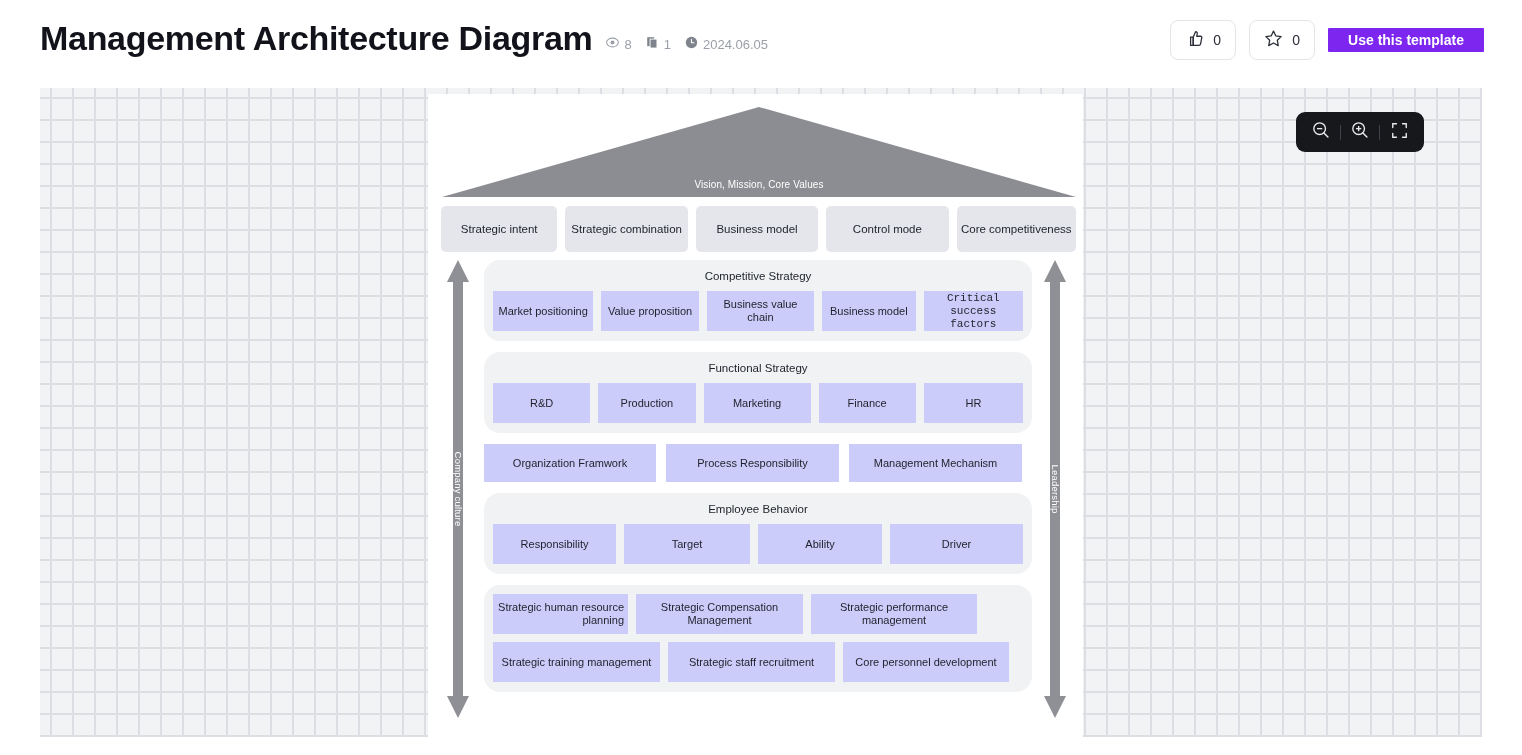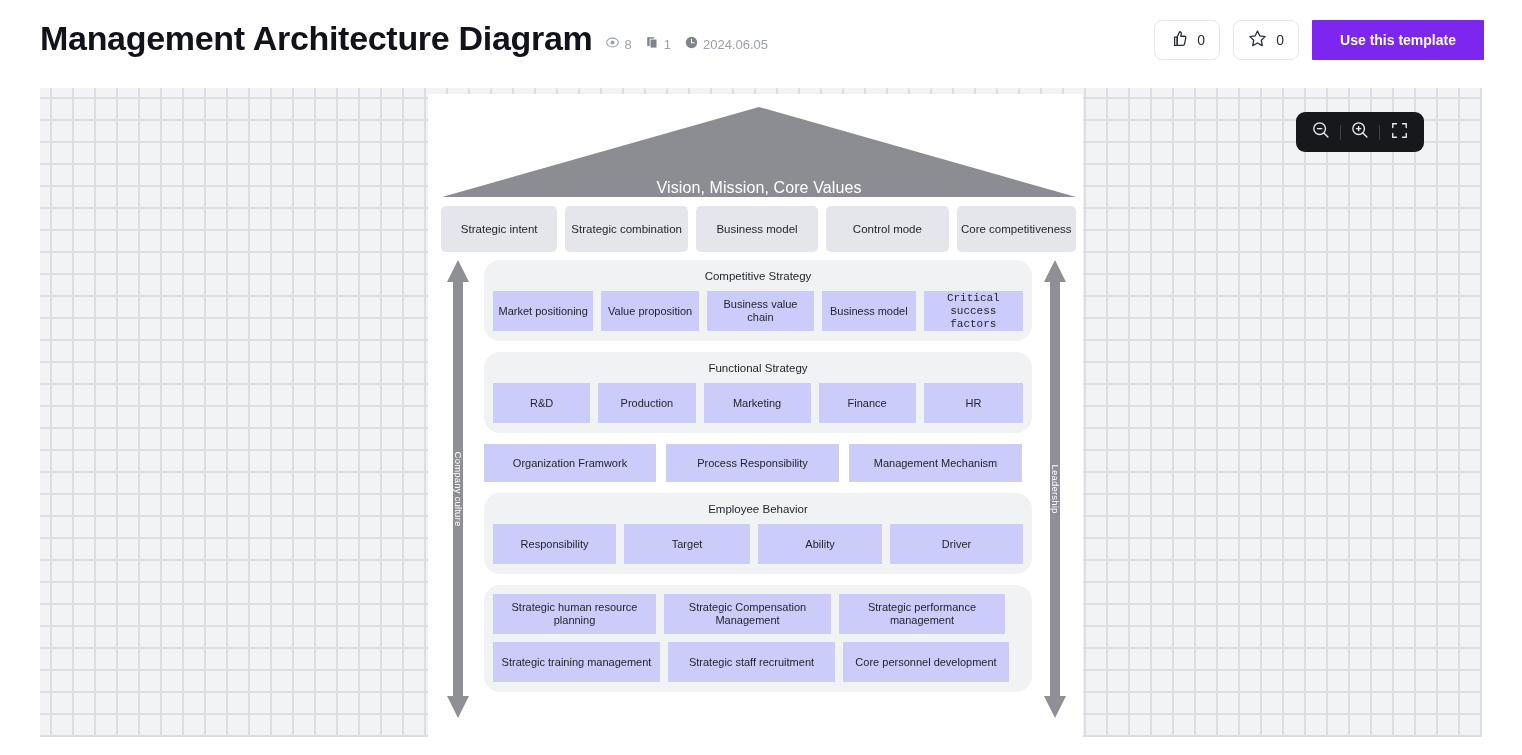--- a/index.html
+++ b/index.html
@@ -76,22 +76,22 @@
     align-items: center;
     justify-content: center;
     gap: 9px;
     cursor: pointer;
   }
   .pill-count {
     font-size: 14px;
     color: #2b2f38;
   }
   #use-template-btn {
-    height: 40px;
-    padding: 0 28px;
+    height: 24px;
+    padding: 0 20px;
     background: #7b2ff7;
     background: #7c26f0;
     border-radius: 1px;
     display: flex;
     align-items: center;
     justify-content: center;
     cursor: pointer;
   }
   #use-template-btn span {
     color: #ffffff;
@@ -150,21 +150,21 @@
   #roof {
     position: absolute;
     left: 14px; top: 13px;
     width: 634px; height: 92px;
   }
   #roof-label {
     position: absolute;
     left: 0; top: 72px;
     width: 634px;
     text-align: center;
-    font-size: 16px;
+    font-size: 10px;
     color: #ffffff;
     letter-spacing: 0.1px;
   }
 
   
   #gray-row {
     position: absolute;
     left: 13px; top: 112px;
     width: 635px;
     display: flex;
@@ -419,21 +419,21 @@
           <div class="panel-title">Employee Behavior</div>
           <div class="row">
             <div class="lbox" style="width: 124px;">Responsibility</div>
             <div class="lbox" style="width: 127px;">Target</div>
             <div class="lbox" style="width: 125px;">Ability</div>
             <div class="lbox" style="width: 134px;">Driver</div>
           </div>
         </div>
         <div class="panel">
           <div class="row">
-            <div class="lbox" style="width: 163px;">Strategic human resource planning</div>
+            <div class="lbox" style="width: 135px; text-align: right;">Strategic human resource planning</div>
             <div class="lbox" style="width: 167px;">Strategic Compensation Management</div>
             <div class="lbox" style="width: 166px;">Strategic performance management</div>
           </div>
           <div class="row">
             <div class="lbox" style="width: 167px;">Strategic training management</div>
             <div class="lbox" style="width: 167px;">Strategic staff recruitment</div>
             <div class="lbox" style="width: 166px;">Core personnel development</div>
           </div>
         </div>
       </div>

